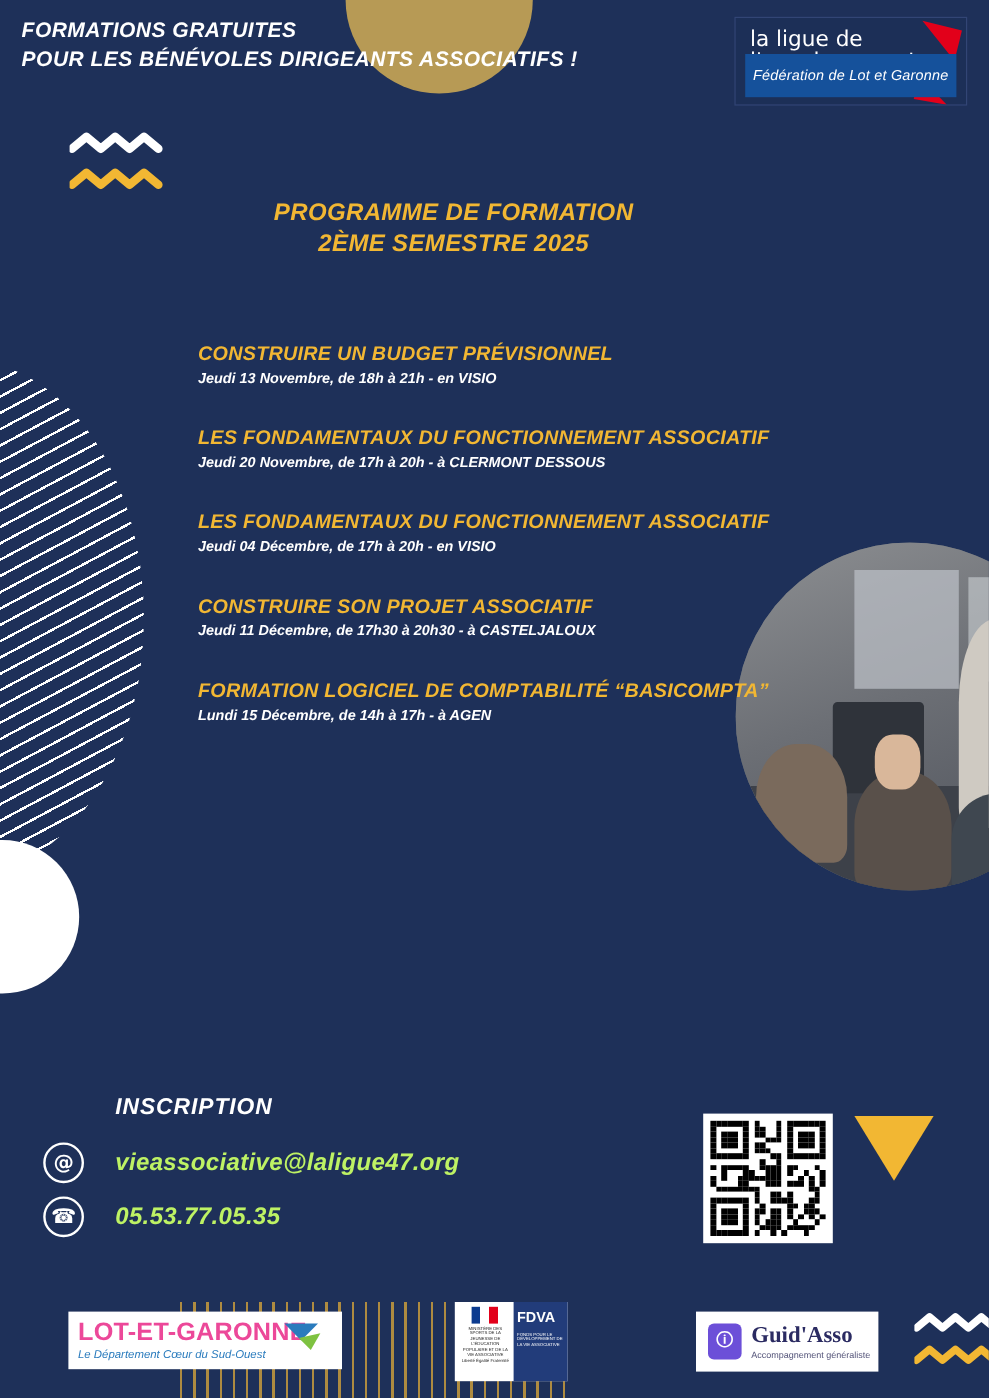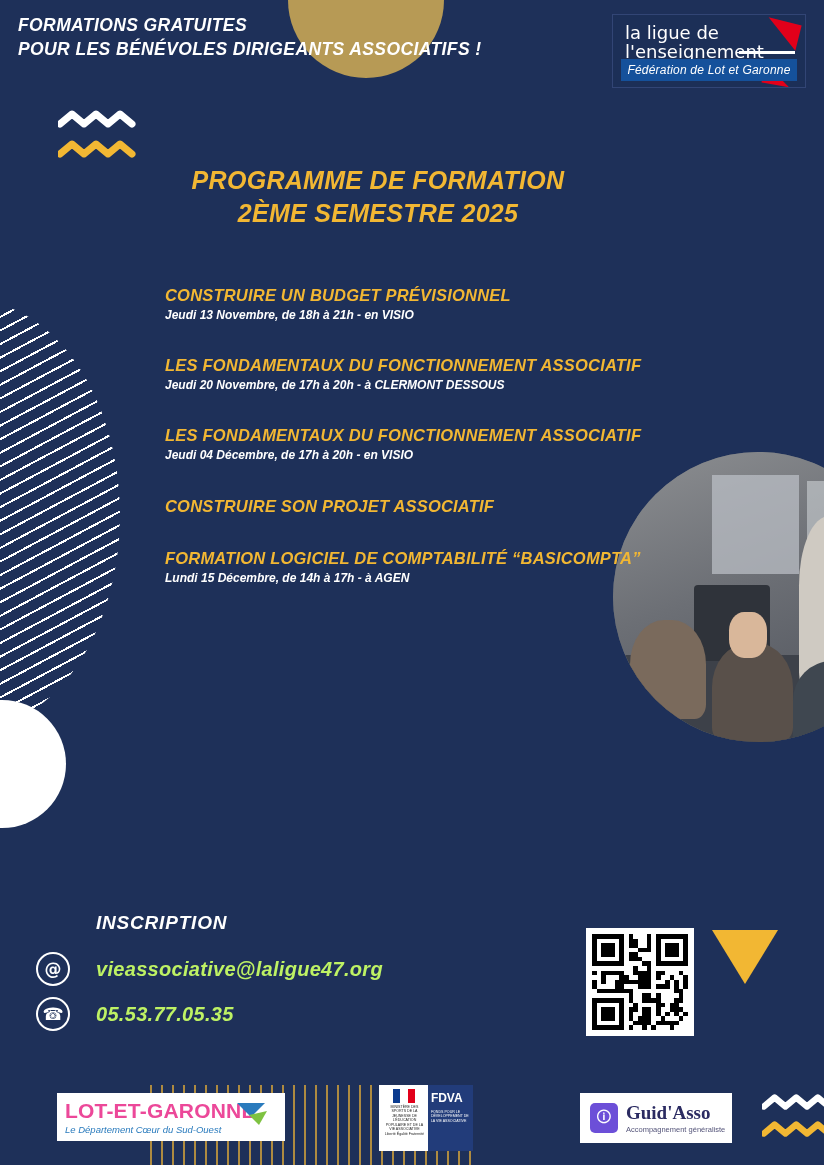--- a/index.html
+++ b/index.html
@@ -96,21 +96,21 @@
     background: #1c2f57;
     border: 1px solid #324575;
     overflow: hidden;
   }
   #logo-ligue .ll-text {
     position: absolute; left: 12px; top: 8px;
     color: #ffffff; font-size: 18px; line-height: 1.08;
     font-family: "DejaVu Sans", sans-serif;
   }
   #logo-ligue .ll-band {
-    position: absolute; left: 8px; bottom: 6px; right: 8px; height: 22px;
+    position: absolute; left: 8px; bottom: 6px; right: 8px; height: 36px;
     background: #15519b;
     color: #ffffff; font-size: 12px; font-style: italic;
     display: flex; align-items: center; justify-content: center;
     letter-spacing: .2px;
   }
   #logo-ligue .ll-arrow {
     position: absolute; right: 6px; top: 6px;
     width: 0; height: 0;
     border-top: 26px solid #e2001a;
     border-left: 34px solid transparent;
@@ -125,21 +125,21 @@
   }
   #logo-ligue .ll-rule {
     position: absolute; right: 10px; top: 36px; width: 56px; height: 3px; background: #ffffff;
   }
 
   
   #program-title {
     position: absolute; top: 164px; left: 0; width: 756px;
     text-align: center;
     color: #f2b733;
-    font-size: 25px;
+    font-size: 20px;
     font-weight: bold;
     font-style: italic;
     line-height: 1.3;
     letter-spacing: .3px;
     text-transform: uppercase;
   }
 
   
   #sessions { position: absolute; top: 285px; left: 165px; width: 560px; }
   .session { margin-bottom: 32px; }
@@ -335,20 +335,21 @@
     <div class="session-when">Jeudi 20 Novembre, de 17h à 20h - à CLERMONT DESSOUS</div>
   </div>
 
   <div class="session">
     <div class="session-title">LES FONDAMENTAUX DU FONCTIONNEMENT ASSOCIATIF</div>
     <div class="session-when">Jeudi 04 Décembre, de 17h à 20h - en VISIO</div>
   </div>
 
   <div class="session">
     <div class="session-title">CONSTRUIRE SON PROJET ASSOCIATIF</div>
+    <div class="session-when">Jeudi 11 Décembre, de 17h30 à 20h30 - à CASTELJALOUX</div>
   </div>
 
   <div class="session">
     <div class="session-title">FORMATION LOGICIEL DE COMPTABILITÉ “BASICOMPTA”</div>
     <div class="session-when">Lundi 15 Décembre, de 14h à 17h - à AGEN</div>
   </div>
 
 </div>
 
 <div id="inscription-heading">INSCRIPTION</div>

